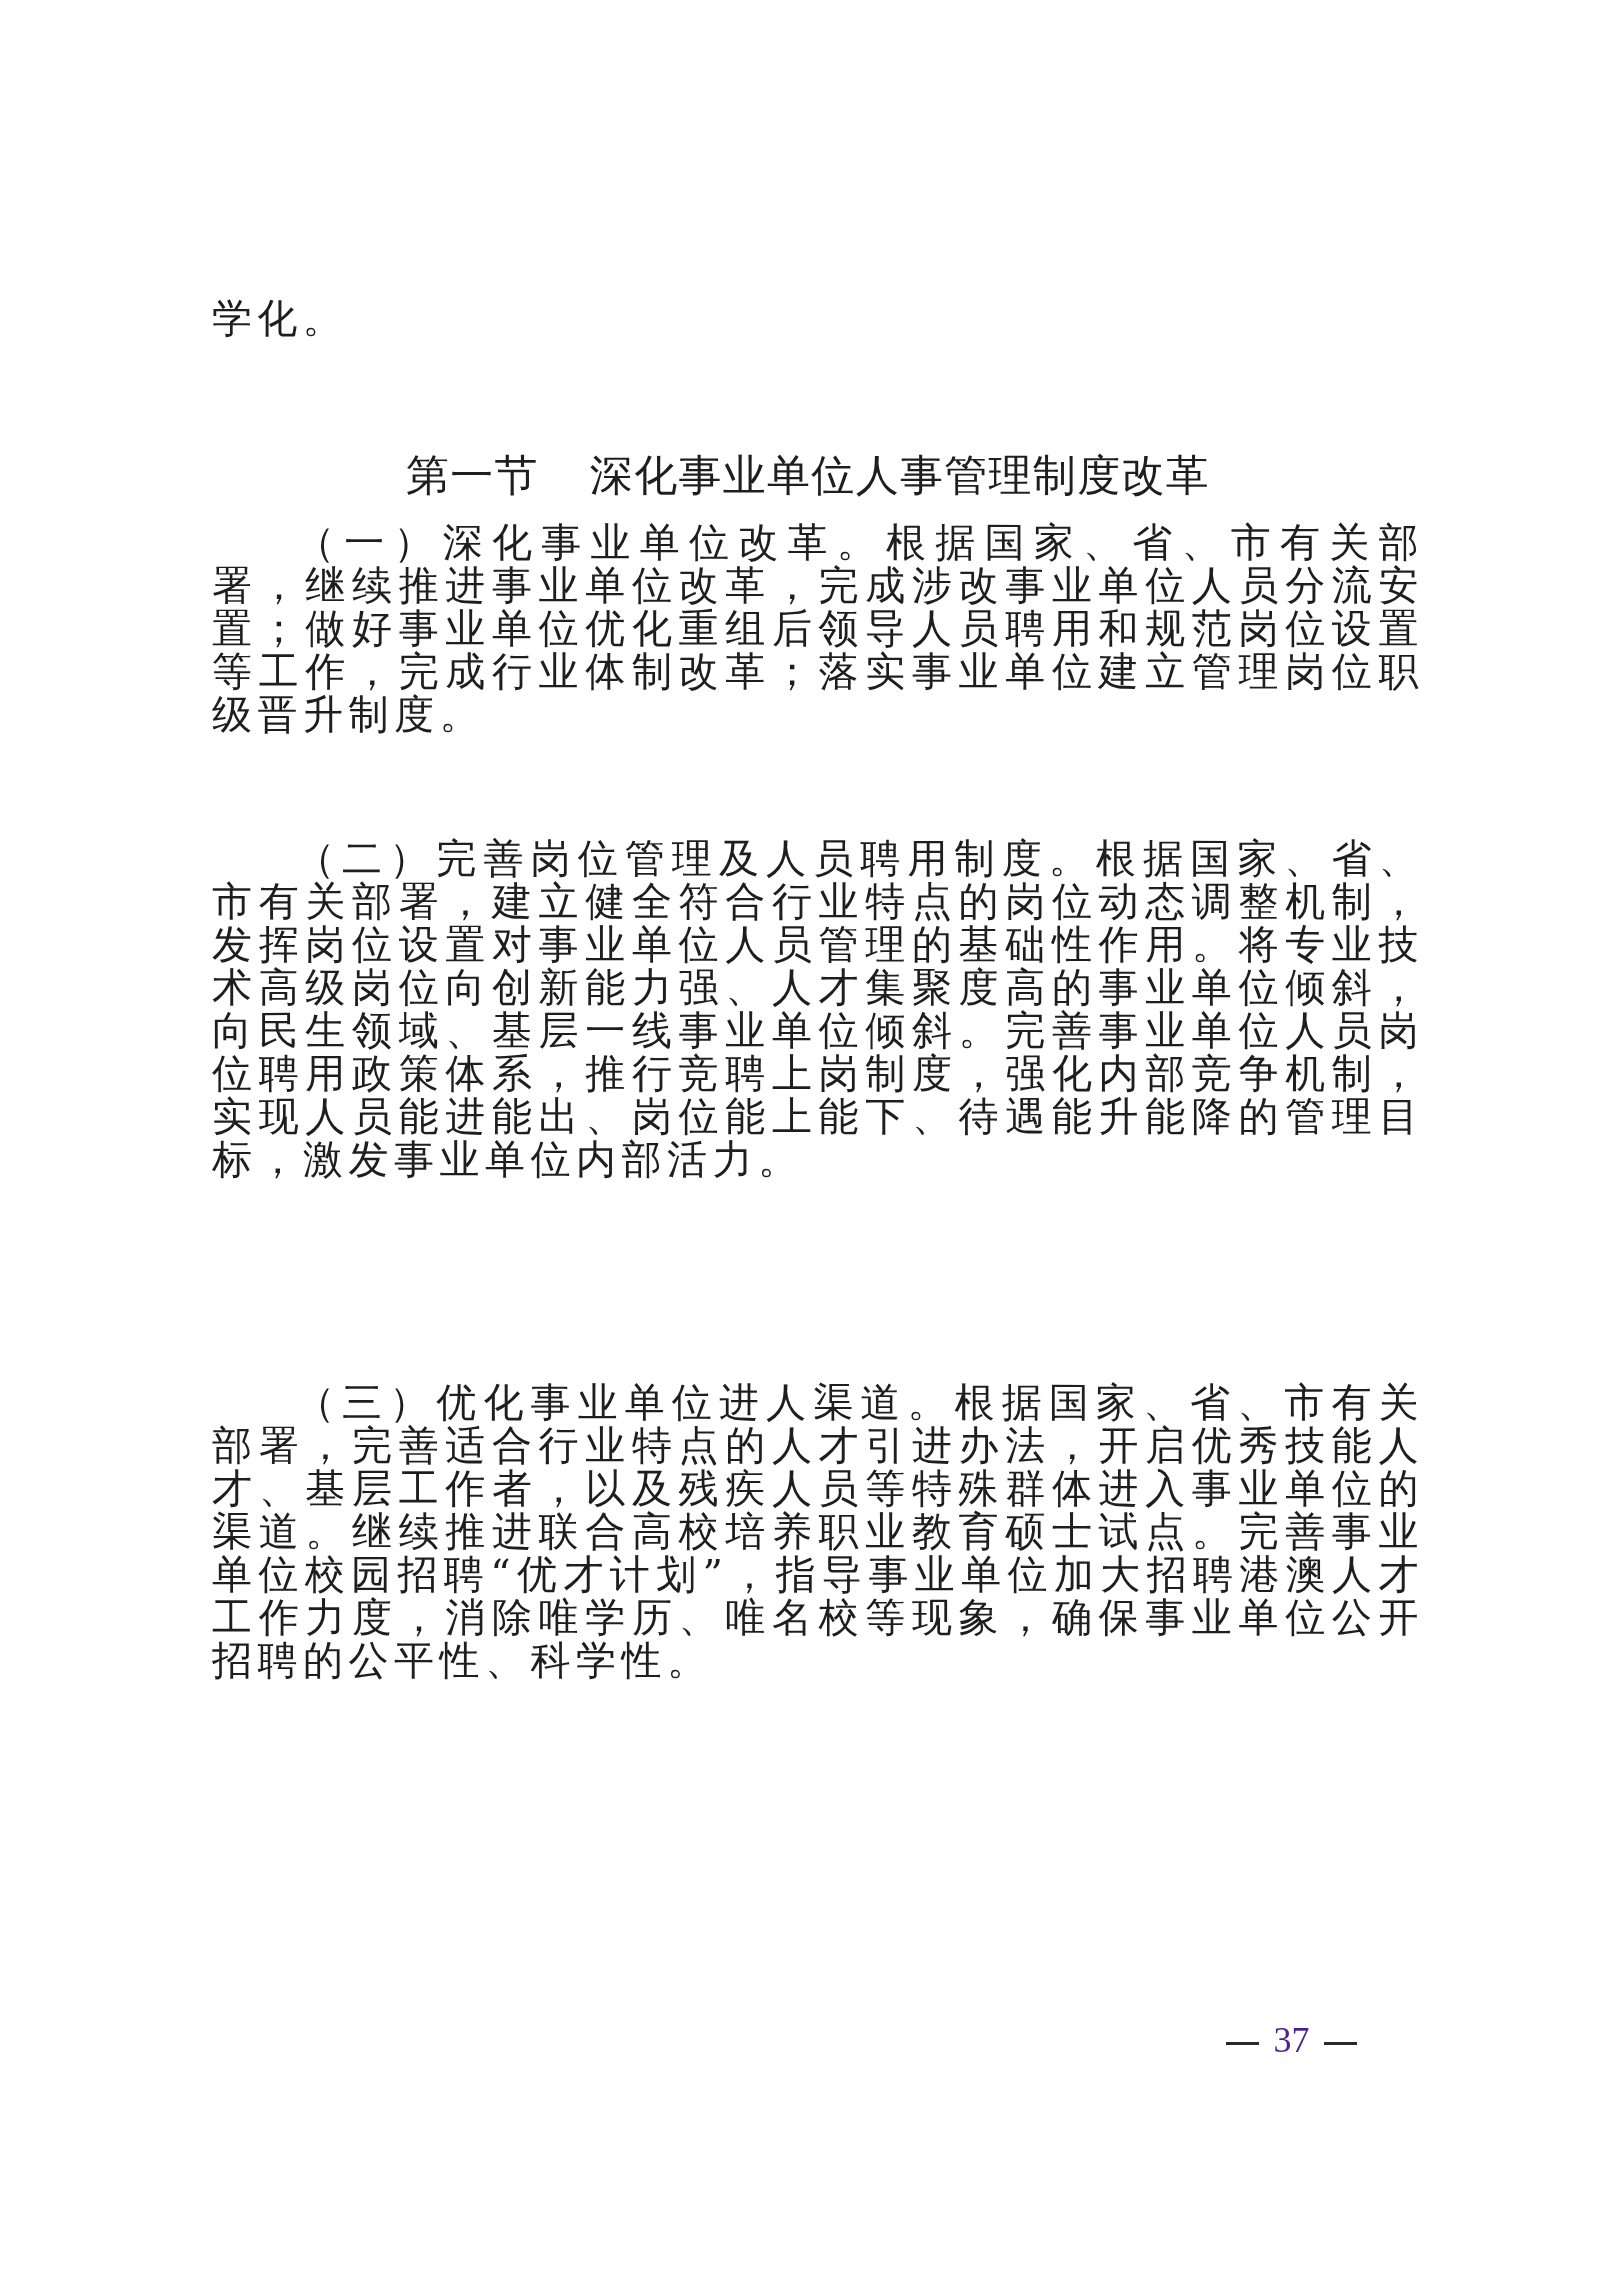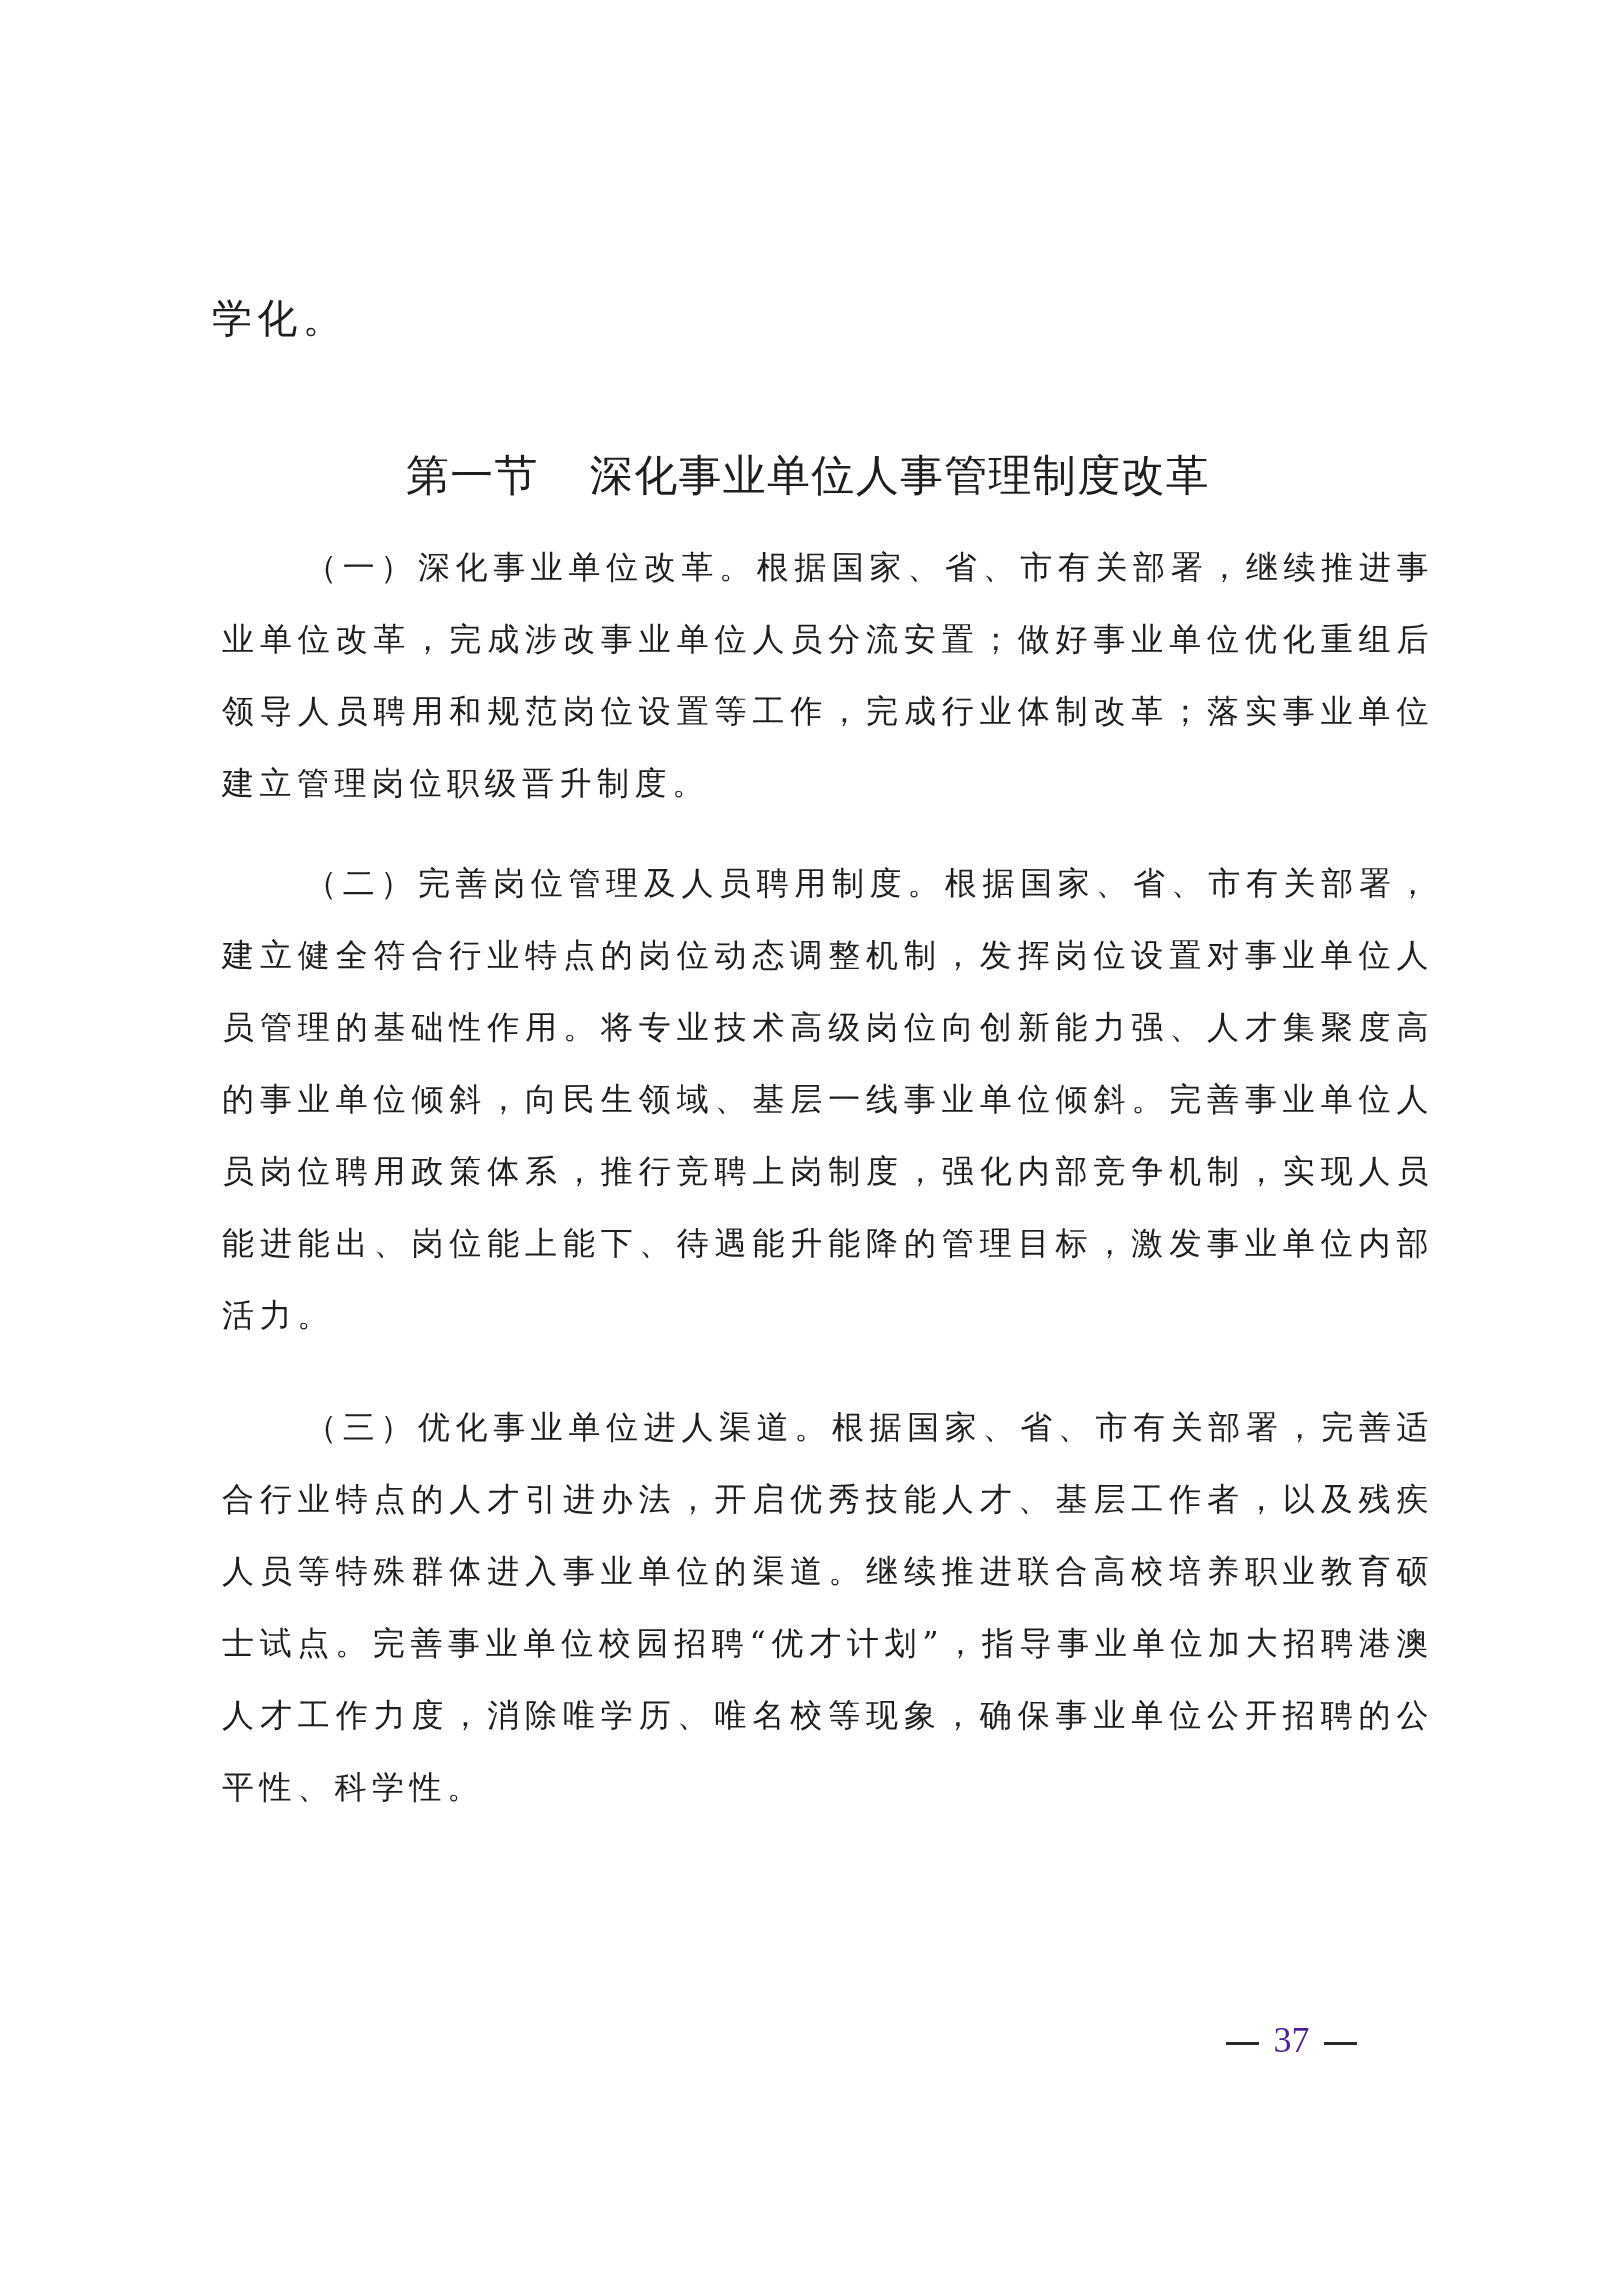--- a/index.html
+++ b/index.html
@@ -42,25 +42,25 @@
       line-height: 59px;
     }
     .section-title .gap {
       display: inline-block;
       width: 51px;
     }
     .para {
       position: absolute;
       left: 212px;
       width: 1212px;
-      font-size: 32px;
-      line-height: 72px;
+      font-size: 40px;
+      line-height: 43px;
       letter-spacing: 5.5px;
       text-indent: 83px;
-      margin: 10px;
+      margin: 0;
       text-align: justify;
     }
     #para-1 { top: 521px; }
     #para-2 { top: 837px; }
     #para-3 { top: 1381px; }
     .page-number {
       position: absolute;
       left: 1212px;
       top: 2017px;
       font-family: "Liberation Serif", "DejaVu Serif", serif;

